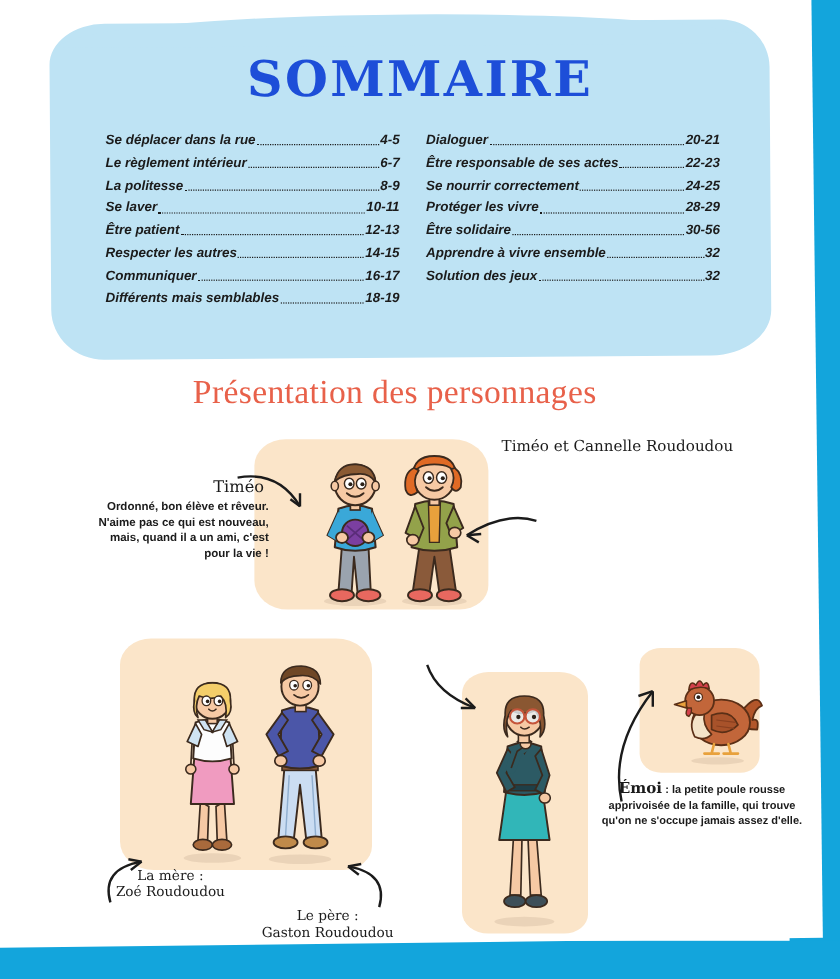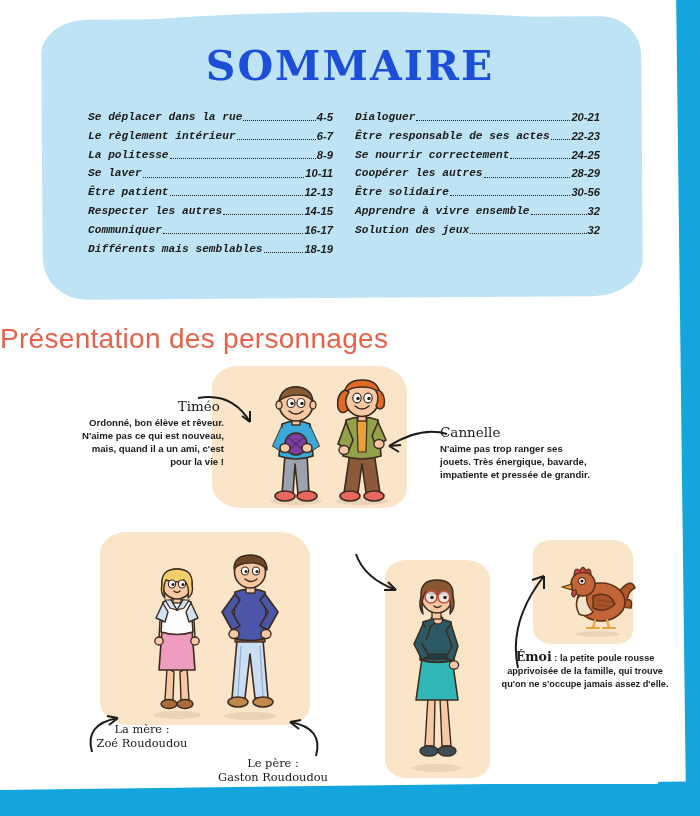--- a/index.html
+++ b/index.html
@@ -90,35 +90,36 @@
     display: flex;
     align-items: flex-end;
     font-size: 11.2px;
     font-weight: bold;
     font-style: italic;
     color: #1B1B1B;
     line-height: 1;
     margin-bottom: 7.6px;
     white-space: nowrap;
   }
-  .toc-label { flex: 0 0 auto; font-family: Liberation Mono, monospace; }
+  .toc-label { flex: 0 0 auto; }
   .toc-dots {
     flex: 1 1 auto;
     margin: 0 1px 2px 1px;
     border-bottom: 1.6px dotted #1B1B1B;
     min-width: 6px;
     height: 3px;
   }
   .toc-page { flex: 0 0 auto; }
 
   
   .section-title {
     position: absolute;
-    left: 0; right: 42px; top: 323px;
-    font-family: Liberation Sans, sans-serif;
+    left: 0; right: 42px; top: 312px;
+    text-align: center;
+    font-family: Liberation Serif, serif;
     font-size: 28px;
     color: #E8614A;
     letter-spacing: 0.3px;
   }
 
   
   .beige {
     position: absolute;
     background: #FBE5C9;
     border-radius: 26px 30px 24px 28px / 22px 26px 20px 24px;
@@ -257,21 +258,21 @@
             <span class="toc-label">Être responsable de ses actes</span>
             <span class="toc-dots"></span>
             <span class="toc-page">22-23</span>
           </div>
           <div class="toc-row">
             <span class="toc-label">Se nourrir correctement</span>
             <span class="toc-dots"></span>
             <span class="toc-page">24-25</span>
           </div>
           <div class="toc-row">
-            <span class="toc-label">Coopérer les autres</span>
+            <span class="toc-label">Protéger les vivre</span>
             <span class="toc-dots"></span>
             <span class="toc-page">28-29</span>
           </div>
           <div class="toc-row">
             <span class="toc-label">Être solidaire</span>
             <span class="toc-dots"></span>
             <span class="toc-page">30-56</span>
           </div>
           <div class="toc-row">
             <span class="toc-label">Apprendre à vivre ensemble</span>
@@ -526,26 +527,23 @@
       <path d="M38 40 Q46 12 12 6" fill="none" stroke="#1B1B1B" stroke-width="2"></path>
       <path d="M12 6 L23 4 M12 6 L21 13" fill="none" stroke="#1B1B1B" stroke-width="2"></path>
     </svg>
 
     <div class="tb tb-timeo">
       <div class="name">Timéo</div>
       <div class="body">Ordonné, bon élève et rêveur. N'aime pas ce qui est nouveau, mais, quand il a un ami, c'est pour la vie !</div>
     </div>
 
     <div class="tb tb-twins">
+      <div class="name">Timéo et Cannelle Roudoudou</div>
     </div>
 
-    <div class="tb tb-cannelle">
-      <div class="name">Cannelle</div>
-      <div class="body">N'aime pas trop ranger ses jouets. Très énergique, bavarde, impatiente et pressée de grandir.</div>
-    </div>
 
 
     <div class="tb tb-emoi">
       <div class="body"><span class="emoi-name">Émoi</span><span> : la petite poule rousse apprivoisée de la famille, qui trouve qu'on ne s'occupe jamais assez d'elle.</span></div>
     </div>
 
     <div class="cap cap-mere">
       <div>La mère :</div>
       <div>Zoé Roudoudou</div>
     </div>

